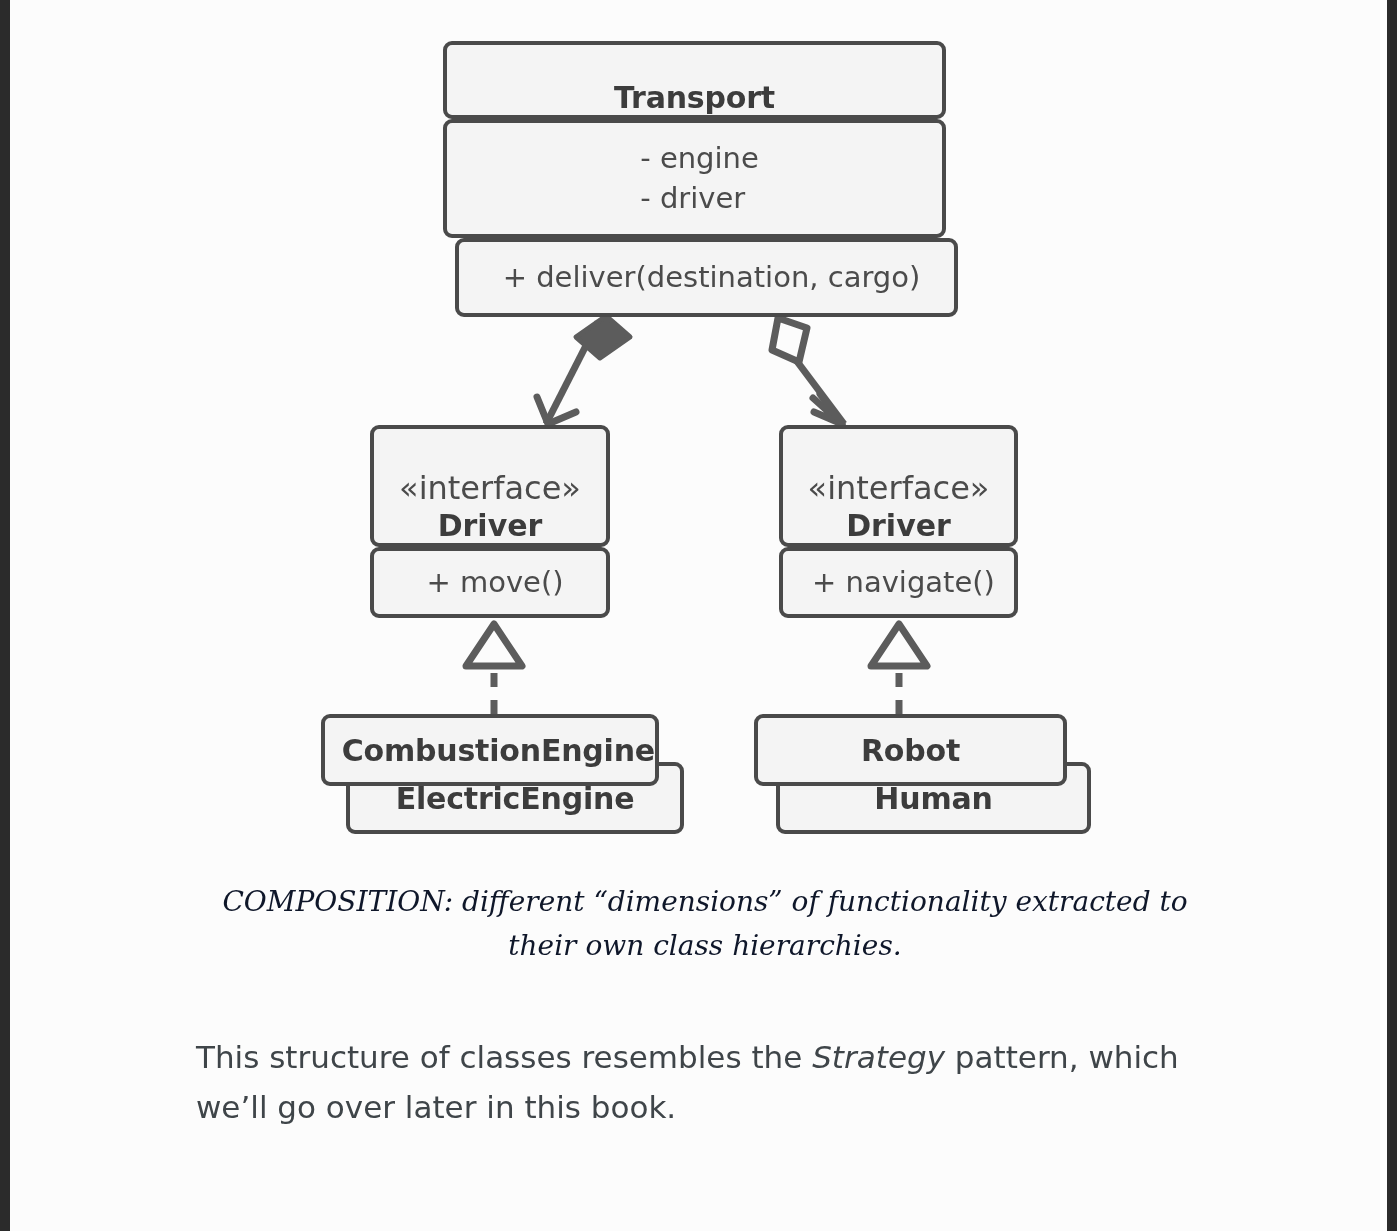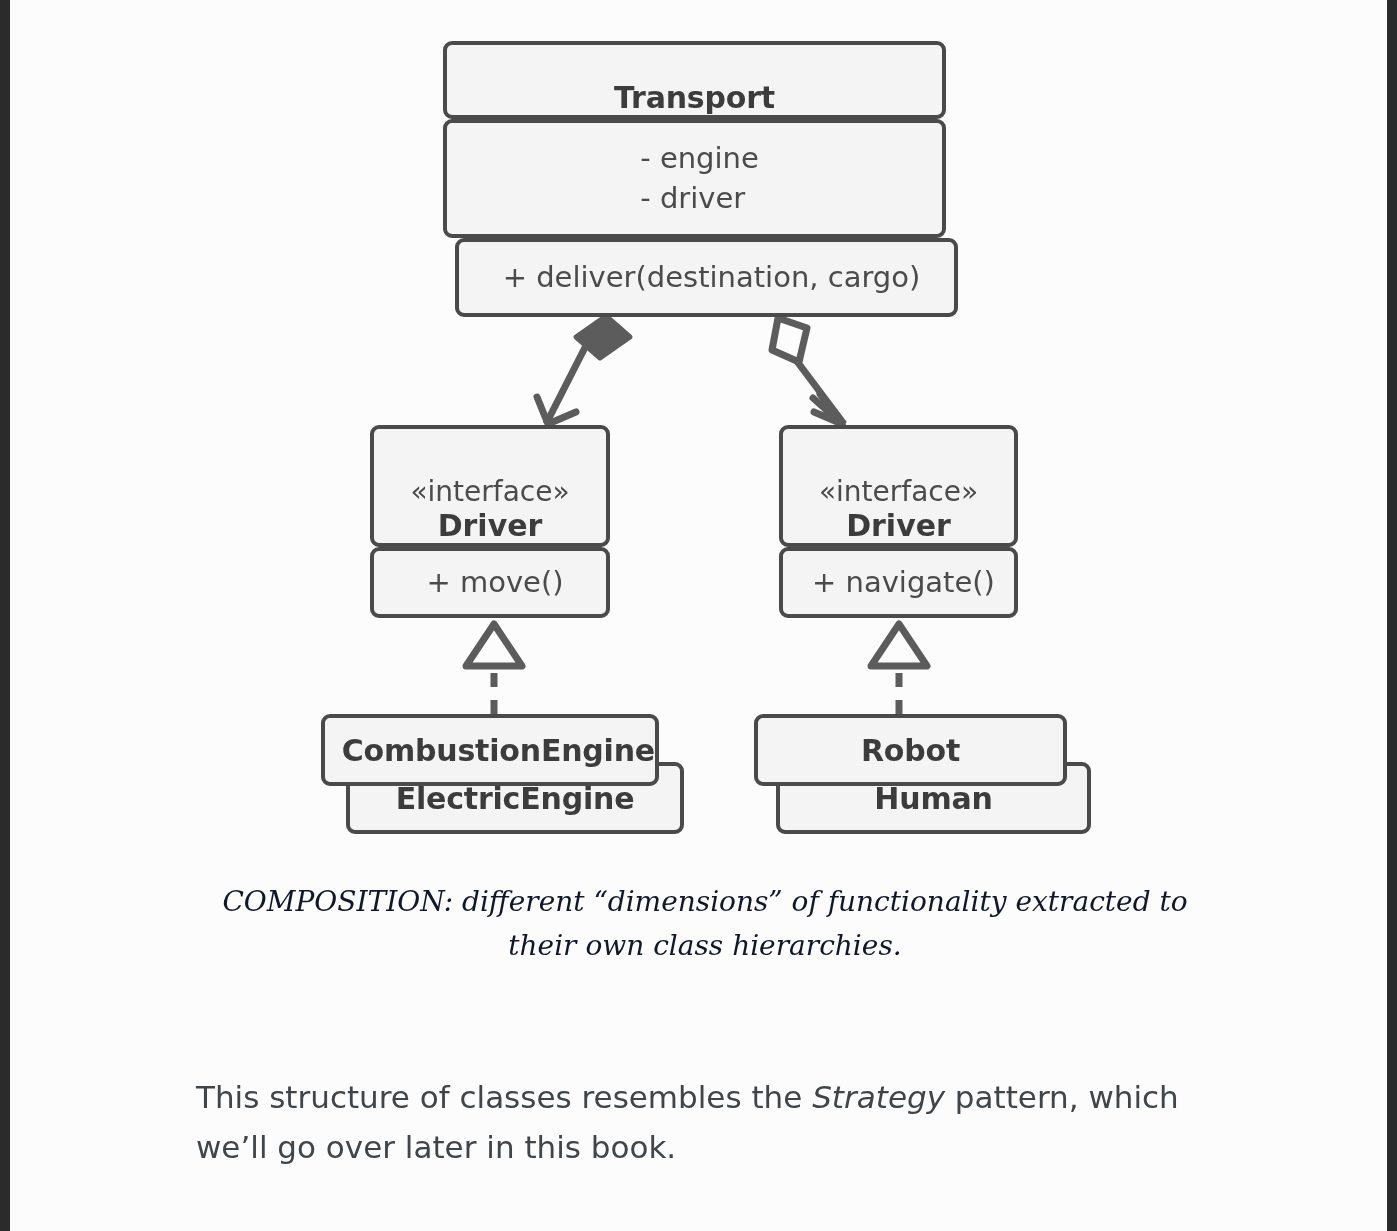--- a/index.html
+++ b/index.html
@@ -58,21 +58,21 @@
     color: #3c3c3c;
   }
   .stereo-wrap {
     width: 100%;
     text-align: center;
     line-height: 1.18;
     padding-top: 2px;
   }
   .stereo {
     display: block;
-    font-size: 28px;
+    font-size: 32px;
     font-weight: normal;
     color: #4b4b4b;
   }
   .stereo-name {
     display: block;
     font-size: 30px;
     font-weight: bold;
     color: #3c3c3c;
   }
   .member {
@@ -102,21 +102,20 @@
     color: #0f172a;
   }
   .body-par {
     position: absolute;
     left: 186px;
     top: 1032px;
     width: 1040px;
     font-size: 31px;
     line-height: 1.62;
     color: #3f4549;
-    margin-top: 40px;
   }
   .body-par i { font-style: italic; }
 </style>
 </head>
 <body>
 
 <div class="edge-band left"></div>
 <div class="edge-band right"></div>
 
 <div class="page">

